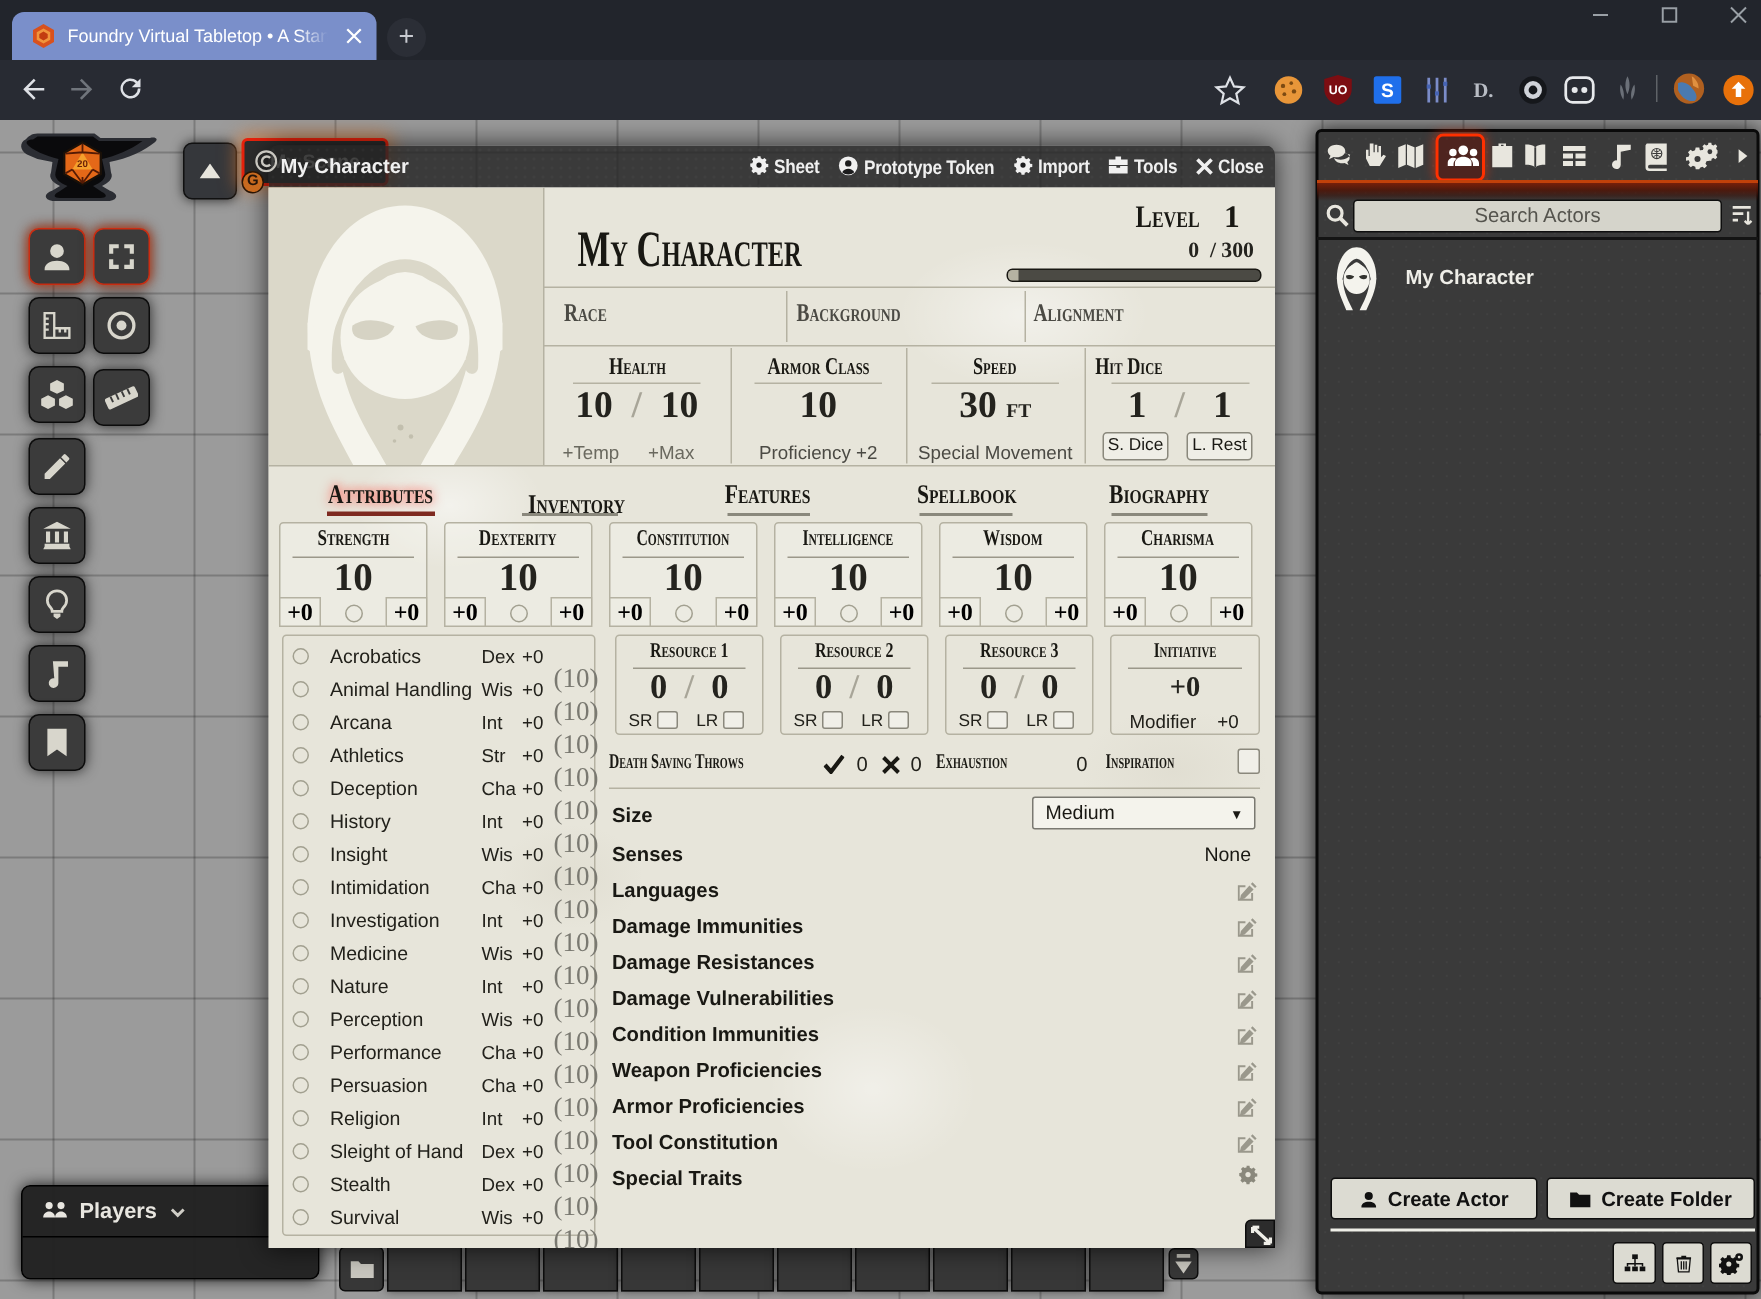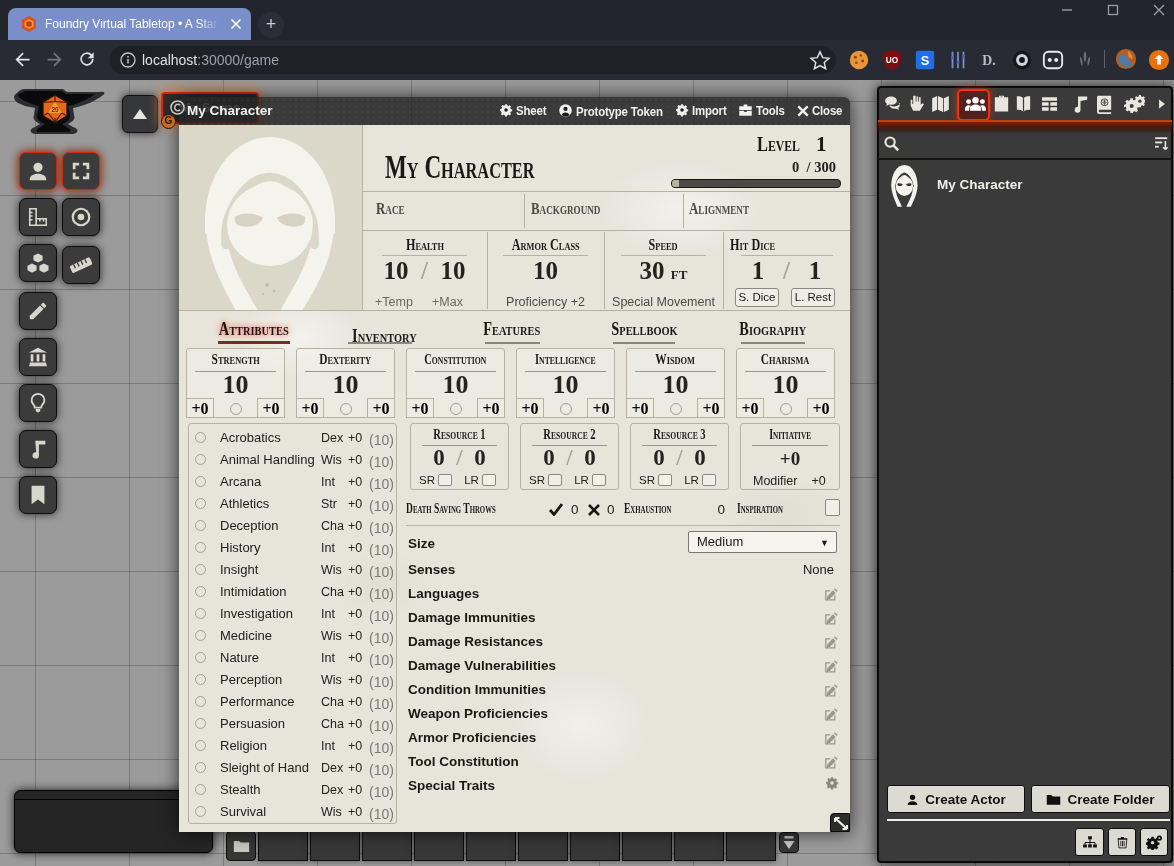--- a/index.html
+++ b/index.html
@@ -67,21 +67,21 @@
     background-image: radial-gradient(ellipse 90px 60px at 18% 30%, rgba(255,255,255,0.5), transparent 70%),
                       radial-gradient(ellipse 120px 70px at 75% 12%, rgba(255,255,255,0.45), transparent 70%),
                       radial-gradient(ellipse 100px 80px at 60% 85%, rgba(255,255,255,0.4), transparent 70%),
                       radial-gradient(ellipse 70px 50px at 30% 65%, rgba(171,163,140,0.10), transparent 70%),
                       radial-gradient(ellipse 90px 60px at 90% 55%, rgba(171,163,140,0.10), transparent 70%); }
   .skrow { position:absolute; left:9px; width:209px; height:22px; font-size:13px; color:#22211b; }
   .skrow .rad { position:absolute; left:7px; top:4px; width:11px; height:11px; border:1.5px solid #a2a090; border-radius:50%; }
   .skrow .nm { position:absolute; left:32px; top:2px; }
   .skrow .ab { position:absolute; left:133px; top:3px; width:26px; font-size:12.5px; }
   .skrow .md { position:absolute; left:160px; top:3px; font-size:12.5px; }
-  .skrow .ps { position:absolute; left:181px; top:4px; color:#7a7971; font-size:14px; }
+  .skrow .ps { position:absolute; left:181px; top:14px; color:#7a7971; font-size:18px;font-family:Liberation Serif, serif; }
   .ablock { position:absolute; top:223px; width:99px; height:70px; border:1px solid #b5b2a2; border-radius:3px; background:rgba(245,244,238,0.4); }
   .ablock .nm { position:absolute; left:0; top:2px; width:97px; text-align:center; font-size:15px; }
   .ablock .ul { position:absolute; left:8px; top:22px; width:81px; border-top:1px solid #9b988a; }
   .ablock .val { position:absolute; left:0; top:21px; width:97px; text-align:center; font-family:"Liberation Serif"; font-size:26px; font-weight:bold; color:#24231e; }
   .ablock .sv { position:absolute; top:49px; width:28px; height:20px; border:1px solid #b5b2a2; background:#edece3; text-align:center; font-family:"Liberation Serif"; font-weight:bold; font-size:16px; line-height:19px; }
   .ablock .prof { position:absolute; left:43px; top:54px; width:12px; height:12px; border:1.5px solid #a2a090; border-radius:50%; }
   .rbox { position:absolute; top:298px; width:99px; height:67px; border:1px solid #b5b2a2; border-radius:3px; }
   .rbox .nm { position:absolute; left:0; top:3px; width:100%; text-align:center; font-size:14px; }
   .rbox .ul { position:absolute; left:11px; right:11px; top:21px; border-top:1px solid #9b988a; }
   .rbox .val { position:absolute; left:0; top:21px; width:100%; text-align:center; font-family:"Liberation Serif"; font-size:23px; font-weight:bold; color:#24231e; }
@@ -119,28 +119,20 @@
 <div id="addrbar">
   <svg style="position:absolute;left:12px;top:9px" width="21" height="21" viewBox="0 0 24 24">
       <path d="M20 11H7.8l5.6-5.6L12 4l-8 8 8 8 1.4-1.4L7.8 13H20z" fill="#dee1e6"></path>
     </svg>
   <svg style="position:absolute;left:44px;top:9px" width="21" height="21" viewBox="0 0 24 24">
       <path d="M4 11h12.2l-5.6-5.6L12 4l8 8-8 8-1.4-1.4 5.6-5.6H4z" fill="#70757c"></path>
     </svg>
   <svg style="position:absolute;left:77px;top:9px" width="20" height="20" viewBox="0 0 24 24">
       <path d="M17.65 6.35A8 8 0 1 0 20 12h-2.1a6 6 0 1 1-1.7-4.25L13 11h7V4z" fill="#dee1e6"></path>
     </svg>
-  <div id="urlpill">
-    <svg style="position:absolute;left:10px;top:6px" width="16" height="16" viewBox="0 0 16 16">
-        <circle cx="8" cy="8" r="7" fill="none" stroke="#c6c9ce" stroke-width="1.3"></circle>
-        <line x1="8" y1="7" x2="8" y2="11.5" stroke="#c6c9ce" stroke-width="1.4"></line>
-        <circle cx="8" cy="4.8" r="0.9" fill="#c6c9ce"></circle>
-      </svg>
-    <div class="url">localhost<span>:30000/game</span></div>
-  </div>
   <svg class="exticon" style="left:809px;top:10px" width="19" height="19" viewBox="0 0 24 24">
       <path d="M12 2l2.9 6.3 6.9.7-5.2 4.6 1.5 6.8L12 16.9 5.9 20.4l1.5-6.8L2.2 9l6.9-.7z" fill="none" stroke="#dee1e6" stroke-width="1.6"></path>
     </svg>
   <svg class="exticon" style="left:848px" viewBox="0 0 24 24">
       <circle cx="12" cy="12" r="10" fill="#e89639"></circle>
       <circle cx="8" cy="9" r="1.6" fill="#7c4a12"></circle>
       <circle cx="14" cy="7" r="1.3" fill="#7c4a12"></circle>
       <circle cx="16" cy="13" r="1.6" fill="#7c4a12"></circle>
       <circle cx="9" cy="15" r="1.4" fill="#7c4a12"></circle>
     </svg>
@@ -273,20 +265,27 @@
       <path d="M9 3h11v4h-7v12a3.5 3.5 0 1 1-3-3.5z"></path>
     </svg>
   </div>
 <div class="tbtn" style="left:19px;top:476px">
     <svg viewBox="0 0 24 24">
       <path d="M5 2h14v20l-7-5-7 5z"></path>
     </svg>
   </div>
 
 <div id="players">
+  <h3><svg width="19" height="13" viewBox="0 0 24 15" style="margin-right:6px;vertical-align:-1px">
+        <circle cx="6" cy="4" r="3" fill="#e8e6e0"></circle>
+        <circle cx="16" cy="4" r="3" fill="#e8e6e0"></circle>
+        <path d="M1 14c0-3 2.3-5 5-5s5 2 5 5zM11 14c0-3 2.3-5 5-5s5 2 5 5z" fill="#e8e6e0"></path>
+      </svg>Players <svg width="11" height="7" viewBox="0 0 12 8" style="margin-left:4px">
+        <path d="M1.5 1.5 L6 6 L10.5 1.5" stroke="#cfcdc6" stroke-width="2.2" fill="none"></path>
+      </svg></h3>
   <div class="sep"></div>
 </div>
 
 <div id="hotbar">
   <div class="hbtn" style="left:0px">
       <svg width="17" height="14" viewBox="0 0 20 16">
         <path d="M1 2h6l2 2h10v11H1z" fill="#c9c7bf"></path>
       </svg>
     </div>
   <div class="hslot" style="left:32px"></div>
@@ -374,20 +373,21 @@
   <div class="stab" style="left:277px;width:12px">
       <svg viewBox="0 0 10 24" style="width:10px">
         <polygon points="1.5,6.5 8.5,12 1.5,17.5" fill="#e8e6de"></polygon>
       </svg>
     </div>
   <div id="glowbar"></div>
   <svg style="position:absolute;left:4px;top:47px" width="17" height="17" viewBox="0 0 24 24">
       <circle cx="10" cy="10" r="6.5" fill="none" stroke="#e8e6de" stroke-width="3"></circle>
       <line x1="15" y1="15" x2="21.5" y2="21.5" stroke="#e8e6de" stroke-width="3.6"></line>
     </svg>
+  <div id="searchbox">Search Actors</div>
   <svg style="position:absolute;left:274px;top:47px" width="17" height="17" viewBox="0 0 24 24">
       <g stroke="#e8e6de" stroke-width="2.6">
         <line x1="3" y1="4.5" x2="20" y2="4.5"></line>
         <line x1="3" y1="10.5" x2="13" y2="10.5"></line>
         <line x1="3" y1="16.5" x2="8" y2="16.5"></line>
       </g>
       <path d="M17.5 8.5v12m0 0l-3.2-3.2m3.2 3.2l3.2-3.2" stroke="#e8e6de" stroke-width="2.2" fill="none"></path>
     </svg>
   <div id="listsep"></div>
   <svg id="actor-av" viewBox="0 0 183 195" preserveAspectRatio="none">

